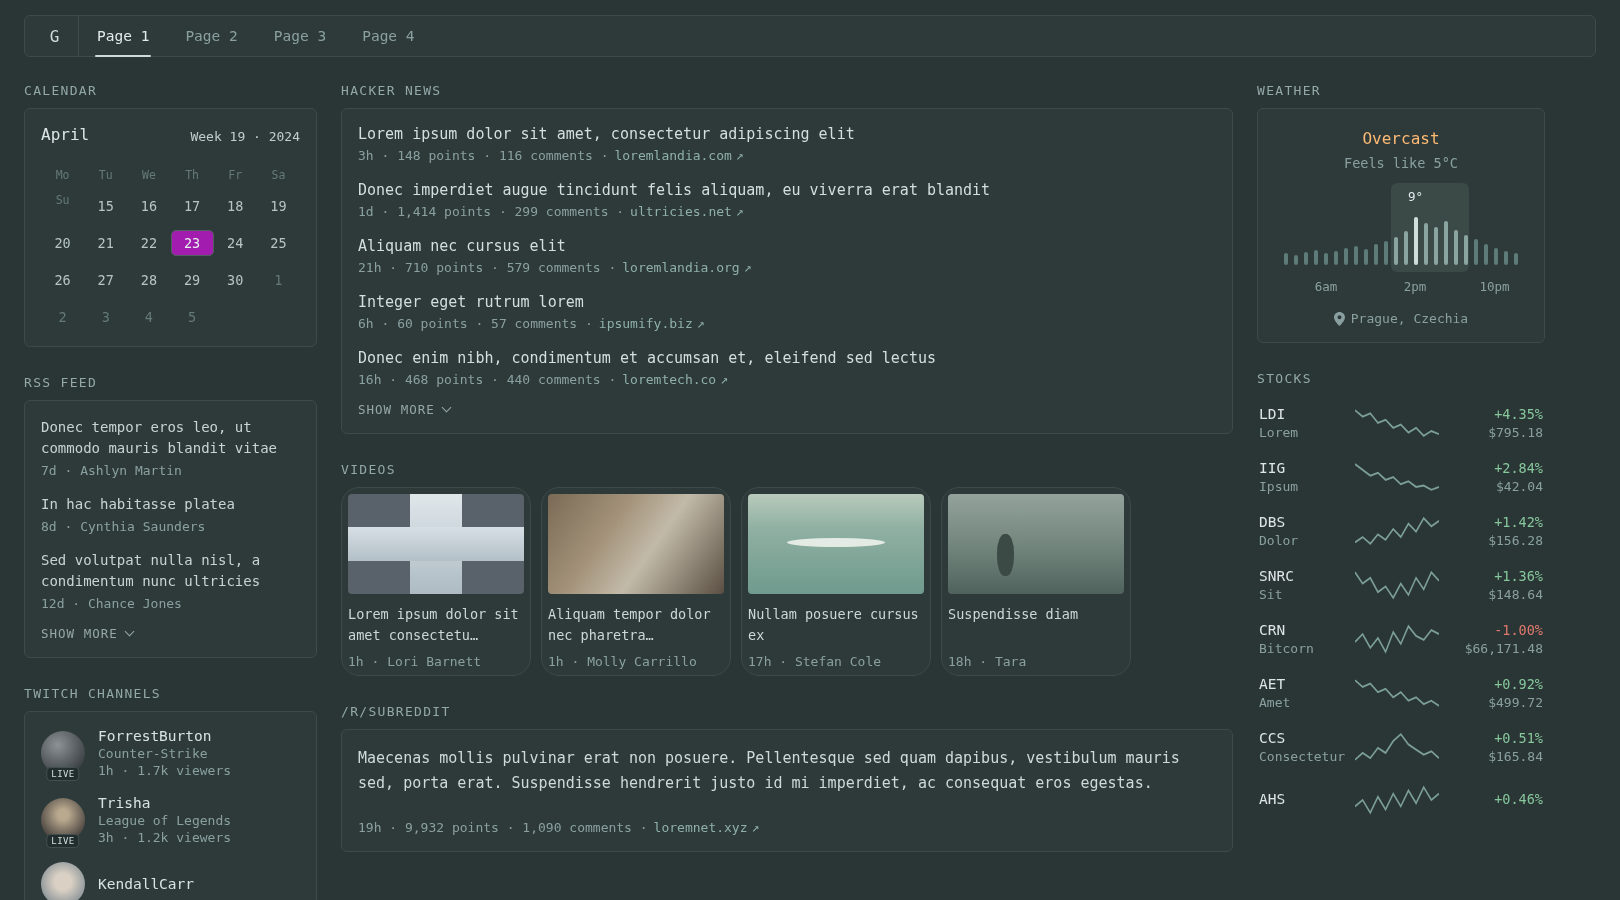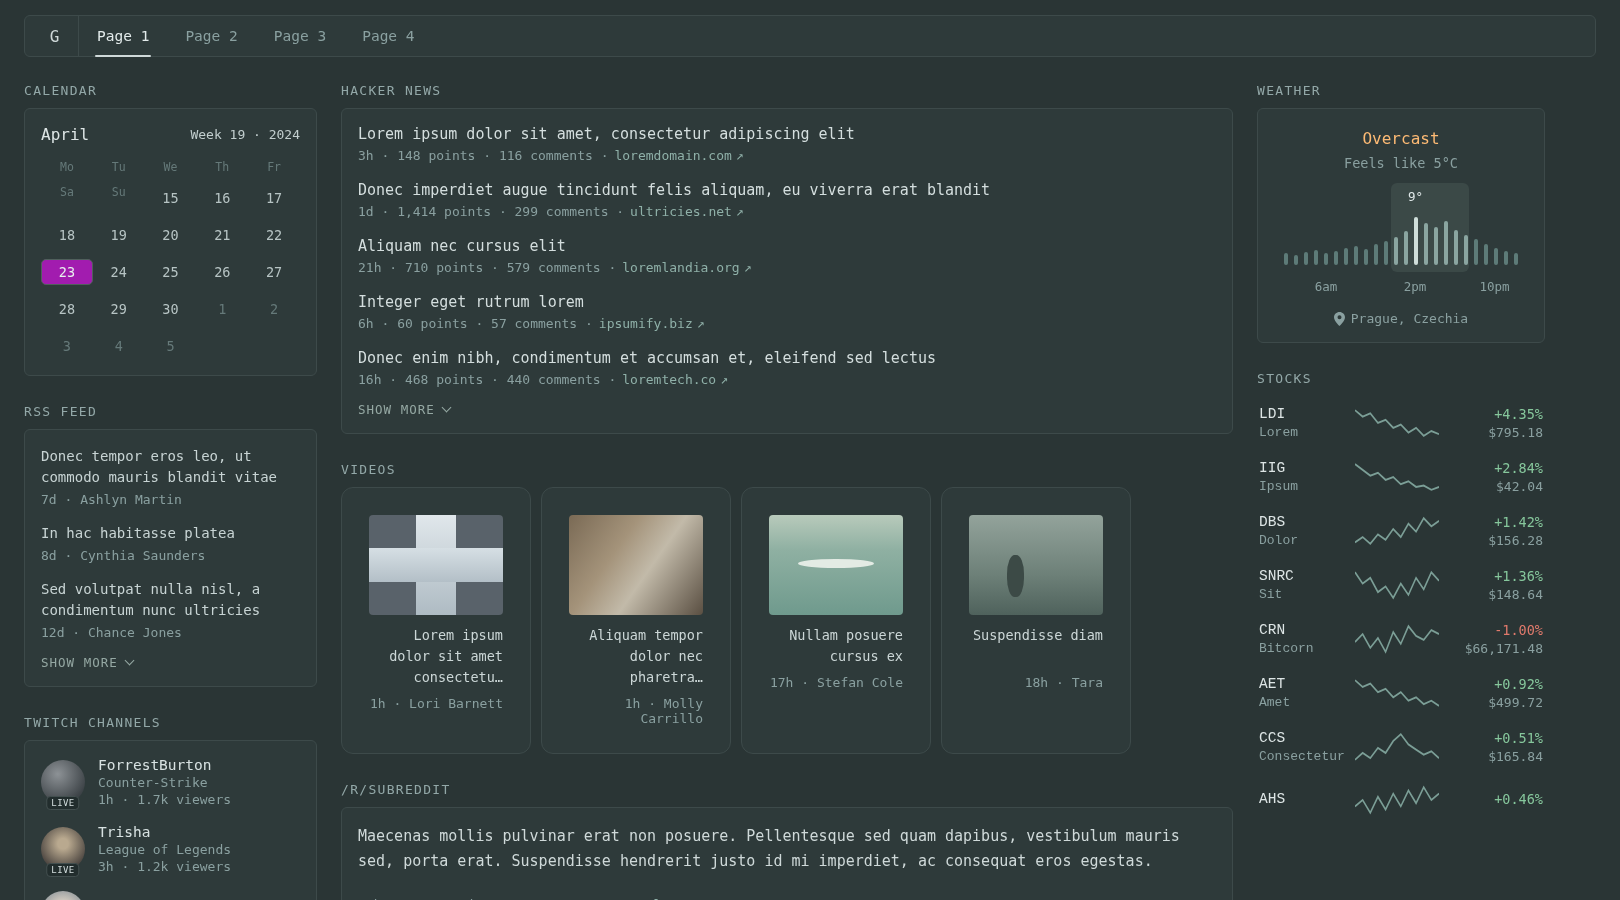--- a/index.html
+++ b/index.html
@@ -69,25 +69,25 @@
     color:var(--sec);
     margin-bottom:10px;
   }
   .card{
     background:var(--card);
     border:1px solid var(--border);
     border-radius:6px;
     padding:16px;
   }
   
-  .cal-top{display:flex;justify-content:space-between;align-items:center;margin-bottom:16px;}
+  .cal-top{display:flex;justify-content:space-between;align-items:flex-end;margin-bottom:24px;}
   .cal-month{font-size:16px;color:#dde5e5;}
   .cal-week{font-size:13px;color:#c2cece;}
   .cal-grid{
-    display:grid;grid-template-columns:repeat(5,1fr);
+    display:grid;grid-template-columns:repeat(6,1fr);
     row-gap:11px;text-align:center;font-size:13.5px;
   }
   .cal-wd{color:var(--dim);font-size:11.5px;}
   .cal-day{color:#b7c4c4;padding:4px 0;border:1px solid transparent;border-radius:5px;}
   .cal-day.sel{background:#a21caf;border-color:#50605c;color:#e8f0ee;}
   .cal-day.dim{color:var(--dim);}
   
   .feed-item + .feed-item{margin-top:16px;}
   .feed-title{font-size:14px;line-height:1.5;color:#c8d4d4;cursor:pointer;}
   .feed-meta{font-size:13px;color:var(--muted);margin-top:4px;}
@@ -124,22 +124,22 @@
   
   .hn-item + .hn-item{margin-top:18px;}
   .hn-title{font-size:15px;color:#d4dede;cursor:pointer;}
   .hn-meta{margin-top:5px;font-size:13px;color:var(--muted);display:flex;gap:6px;align-items:center;flex-wrap:wrap;}
   .hn-link{color:var(--link);cursor:pointer;display:flex;gap:4px;align-items:center;}
   .sub-text{font-size:15px;line-height:1.65;color:#cfd9d9;}
   
   .video-row{display:flex;gap:10px;overflow:hidden;}
   .video-card{
     flex:0 0 190px;width:190px;
-    background:var(--card);border:1px solid var(--border);border-radius:12px;
-    padding:27px;cursor:pointer;text-align:right;
+    background:var(--card);border:1px solid var(--border);border-radius:18px;
+    padding:6px;cursor:pointer;
   }
   .thumb{height:100px;border-radius:4px;margin-bottom:10px;position:relative;overflow:hidden;}
   .thumb-1{background:#59626a;}
   .thumb-1::before{content:"";position:absolute;top:0;bottom:0;left:35%;right:35%;background:linear-gradient(#e0e7eb,#aebbc3);}
   .thumb-1::after{content:"";position:absolute;left:0;right:0;top:33%;bottom:33%;background:linear-gradient(#d6dfe4,#b3bfc7);}
   .thumb-2{background:linear-gradient(125deg,#7a6a55 0%,#a4937a 35%,#c2baa9 58%,#5a4f42 100%);}
   .thumb-3{background:linear-gradient(180deg,#a7bdb0 0%,#8aa69d 42%,#44656a 52%,#2e4a50 100%);}
   .thumb-3::after{content:"";position:absolute;top:52%;bottom:0;left:0;right:0;
     background:rgba(222,236,233,.65);clip-path:polygon(46% 0,54% 0,92% 100%,8% 100%);}
   .thumb-4{background:linear-gradient(180deg,#b8cabb 0%,#8fb0a2 35%,#6f9a8d 100%);}
@@ -161,21 +161,21 @@
   .w-bar.on{background:#8aa5a0;}
   .w-bar.peak{background:#cfdeda;}
   .w-peak{position:absolute;top:-26px;transform:translateX(-50%);font-size:12.5px;color:#e0e9e9;z-index:2;}
   .w-ticks{position:relative;height:16px;margin:14px 10px 0;font-size:12.5px;color:var(--muted);}
   .w-ticks span{position:absolute;transform:translateX(-50%);}
   .t1{left:18%;} .t2{left:56%;} .t3{left:90%;}
   .w-loc{display:flex;justify-content:center;align-items:center;gap:6px;margin-top:16px;font-size:13px;color:var(--muted);}
   .pin-icon{flex-shrink:0;}
   
   .stock{display:flex;align-items:center;gap:12px;padding:10px 2px;cursor:pointer;}
-  .stock-left{width:84px;flex-shrink:0;font-family:Liberation Mono, monospace;}
+  .stock-left{width:84px;flex-shrink:0;}
   .stock-ticker{font-size:14.5px;color:#dde5e5;}
   .stock-name{font-size:13px;color:var(--muted);margin-top:3px;}
   .spark-svg{flex:1;height:32px;min-width:0;}
   .stock-right{width:92px;flex-shrink:0;text-align:right;}
   .stock-change{font-size:13.5px;color:var(--pos);}
   .stock-change.neg{color:var(--neg);}
   .stock-price{font-size:13px;color:var(--muted);margin-top:3px;}
 </style>
 </head>
 <body>
@@ -290,21 +290,21 @@
   <div class="col">
 
     <section class="section">
       <h2 class="sec-title">HACKER NEWS</h2>
       <div class="card">
         <div class="hn-item">
           <div class="hn-title">Lorem ipsum dolor sit amet, consectetur adipiscing elit</div>
           <div class="hn-meta">
             <span>3h · 148 points · 116 comments ·</span>
             <span class="hn-link">
-                <span>loremdomain.com</span>
+                <span>loremlandia.com</span>
                 <span>↗</span>
               </span>
           </div>
         </div>
         <div class="hn-item">
           <div class="hn-title">Donec imperdiet augue tincidunt felis aliquam, eu viverra erat blandit</div>
           <div class="hn-meta">
             <span>1d · 1,414 points · 299 comments ·</span>
             <span class="hn-link">
                 <span>ultricies.net</span>

